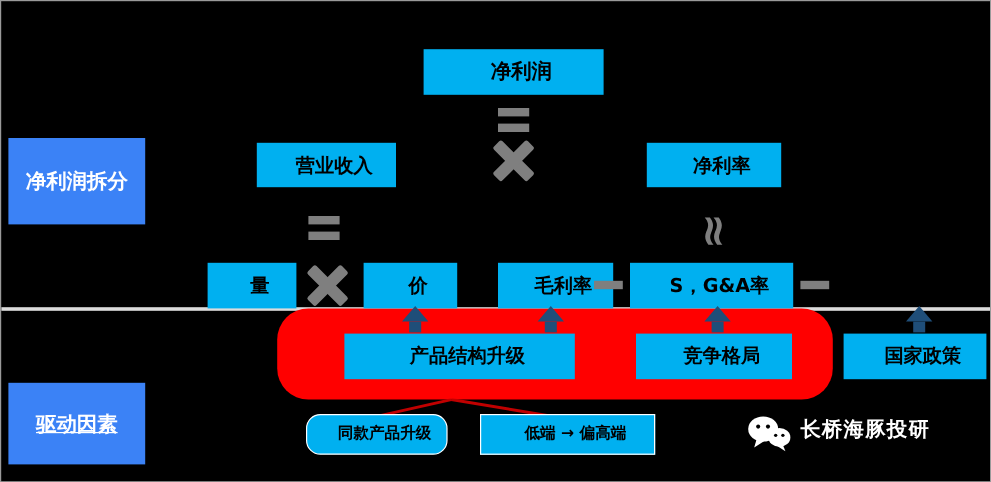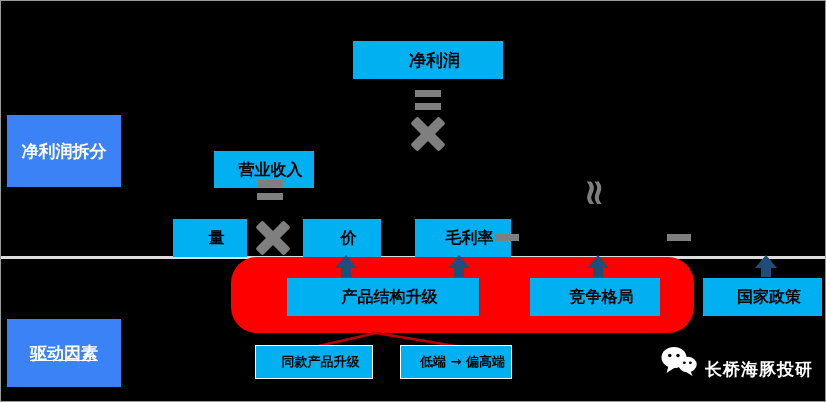--- a/index.html
+++ b/index.html
@@ -31,21 +31,21 @@
   .times .t2 { transform:translate(-50%,-50%) rotate(-45deg); }
   .minus-bar { width:24px; height:7px; background:#7F7F7F; }
   .approx { font-size:36px; font-weight:bold; transform:rotate(90deg); color:#7F7F7F; }
   .hline { position:absolute; left:0; top:255px; width:826px; height:3px; background:#DCDCDC; }
   .red-zone { position:absolute; left:230px; top:256px; width:463px; height:76px; background:#FF0000; border-radius:26px; }
   .up-arrow { position:absolute; top:254px; width:22px; display:flex; flex-direction:column; align-items:center; }
   .up-arrow .head { width:0; height:0; border-left:11px solid transparent; border-right:11px solid transparent; border-bottom:13px solid #1F4E79; }
   .up-arrow .shaft { width:10px; height:9px; background:#1F4E79; }
   .small-box { font-size:13px; border:1px solid #fff; }
   .connectors { position:absolute; left:250px; top:331px; }
-  .footer { position:absolute; left:660px; top:345px; display:flex; align-items:flex-end; gap:8px; }
+  .footer { position:absolute; left:622px; top:345px; display:flex; align-items:flex-start; gap:8px; }
   .footer .brand-text { color:#fff; font-weight:bold; font-size:17px; letter-spacing:1px; }
 </style>
 </head>
 <body>
 
 <div class="canvas">
 
   <div class="hline"></div>
 
   <div class="red-zone"></div>
@@ -57,41 +57,43 @@
 
   <div class="op eq" style="left:414px; top:86px;">
     <div class="bar"></div>
       <div class="bar"></div>
   </div>
   <div class="op times" style="left:408px; top:114px;">
     <div class="t1"></div>
       <div class="t2"></div>
   </div>
 
-  <div class="box" style="left:213px; top:118px; width:100px; height:37px;margin-top:32px;">营业收入</div>
+  <div class="box" style="left:213px; top:118px; width:116px; height:37px;">营业收入</div>
+  <div class="box" style="left:538px; top:118px; width:112px; height:37px;">净利率</div>
 
   <div class="op eq" style="left:256px; top:176px;">
     <div class="bar"></div>
       <div class="bar"></div>
   </div>
   <div class="op" style="left:576px; top:170px; width:36px; height:42px;">
     <span class="approx">≈</span>
   </div>
 
   <div class="box" style="left:172px; top:218px; width:74px; height:38px;">量</div>
   <div class="op times" style="left:253px; top:218px;">
     <div class="t1"></div>
       <div class="t2"></div>
   </div>
   <div class="box" style="left:302px; top:218px; width:78px; height:38px;">价</div>
 
   <div class="box" style="left:414px; top:218px; width:96px; height:38px;">毛利率</div>
   <div class="op" style="left:494px; top:233px;">
     <div class="minus-bar"></div>
   </div>
+  <div class="box" style="left:524px; top:218px; width:136px; height:38px;">S，G&amp;A率</div>
   <div class="op" style="left:666px; top:233px;">
     <div class="minus-bar"></div>
   </div>
 
   <div class="up-arrow" style="left:334px;">
     <div class="head"></div>
       <div class="shaft"></div>
   </div>
   <div class="up-arrow" style="left:447px;">
     <div class="head"></div>
@@ -108,22 +110,22 @@
 
   <div class="box" style="left:286px; top:277px; width:192px; height:38px;">产品结构升级</div>
   <div class="box" style="left:529px; top:277px; width:130px; height:38px;">竞争格局</div>
   <div class="box" style="left:702px; top:277px; width:119px; height:38px;">国家政策</div>
 
   <svg class="connectors" width="240" height="16">
     <line x1="125" y1="1" x2="63" y2="15" stroke="#C00000" stroke-width="2.5"></line>
     <line x1="125" y1="1" x2="210" y2="15" stroke="#C00000" stroke-width="2.5"></line>
   </svg>
 
-  <div class="box small-box" style="left:254px; top:344px; width:118px; height:34px;">同款产品升级</div>
-  <div class="box small-box" style="left:399px; top:344px; width:112px; height:34px;">低端 → 偏高端</div>
+  <div class="box small-box" style="left:254px; top:344px; width:118px; height:34px;border-radius:12px;">同款产品升级</div>
+  <div class="box small-box" style="left:399px; top:344px; width:146px; height:34px;">低端 → 偏高端</div>
 
   <div class="footer">
     <span>
       <svg width="36" height="31" viewBox="0 0 36 31">
         <ellipse cx="13" cy="11.5" rx="12.5" ry="10.5" fill="#fff"></ellipse>
         <polygon points="7.5,20 5.5,27 14,21.5" fill="#fff"></polygon>
         <circle cx="8.8" cy="9.5" r="1.7" fill="#000"></circle>
         <circle cx="17" cy="9.5" r="1.7" fill="#000"></circle>
         <ellipse cx="26.5" cy="18.5" rx="9.2" ry="7.8" fill="#fff"></ellipse>
         <polygon points="29.5,25 31.5,30 24,25.2" fill="#fff"></polygon>

